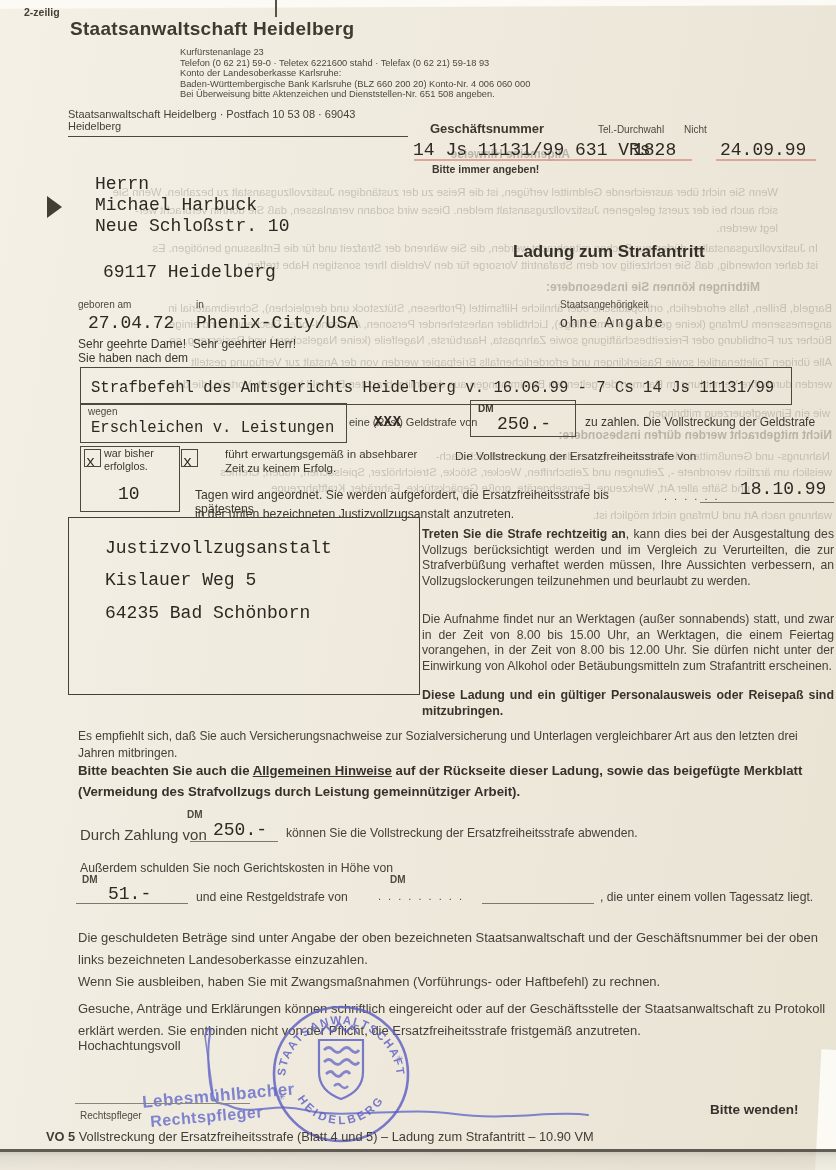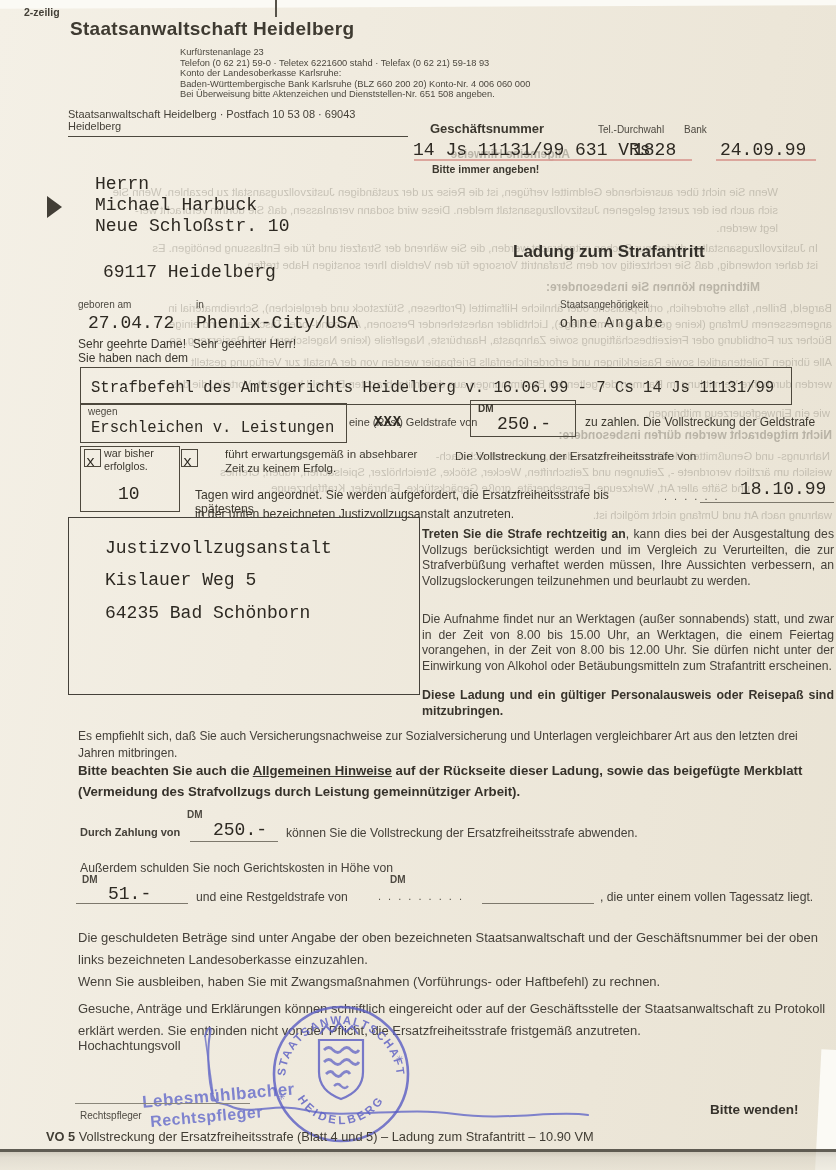--- a/index.html
+++ b/index.html
@@ -54,21 +54,21 @@
     <div>Kurfürstenanlage 23</div>
     <div>Telefon (0 62 21) 59-0  ·  Teletex 6221600 stahd  ·  Telefax (0 62 21) 59-18 93</div>
     <div>Konto der Landesoberkasse Karlsruhe:</div>
     <div>Baden-Württembergische Bank Karlsruhe (BLZ 660 200 20) Konto-Nr. 4 006 060 000</div>
     <div>Bei Überweisung bitte Aktenzeichen und Dienststellen-Nr. 651 508 angeben.</div>
   </div>
   <div class="abs" style="left:68px;top:108px;width:340px;font-size:11px;color:#454138;padding-bottom:4px;border-bottom:1.6px solid #4c483e;">Staatsanwaltschaft Heidelberg · Postfach 10 53 08 · 69043 Heidelberg</div>
 
   <div class="abs b" style="left:430px;top:121px;font-size:13px;color:#3c382f;">Geschäftsnummer</div>
   <div class="abs small" style="left:598px;top:124px;">Tel.-Durchwahl</div>
-  <div class="abs small" style="left:684px;top:124px;">Bank</div>
+  <div class="abs small" style="left:684px;top:124px;">Nicht</div>
   <div class="abs mono" style="left:413px;top:140px;font-size:18px;">14 Js 11131/99 631 VRs</div>
   <div class="abs mono" style="left:633px;top:140px;font-size:18px;">1828</div>
   <div class="abs mono" style="left:720px;top:140px;font-size:18px;">24.09.99</div>
   <div class="salmon" style="left:414px;top:159px;width:278px;"></div>
   <div class="salmon" style="left:716px;top:159px;width:100px;"></div>
   <div class="abs b" style="left:432px;top:163px;font-size:10.5px;color:#3c382f;">Bitte immer angeben!</div>
 
   <div class="abs" style="left:47px;top:196px;width:0;height:0;border-top:11px solid transparent;border-bottom:11px solid transparent;border-left:15px solid #423e36;"></div>
   <div class="abs mono" style="left:95px;top:174px;font-size:18px;line-height:21px;">
     <div>Herrn</div>
@@ -129,21 +129,21 @@
   <div class="abs jtext" style="left:422px;top:612px;width:412px;font-size:12.2px;line-height:15.6px;color:#45413a;">Die Aufnahme findet nur an Werktagen (außer sonnabends) statt, und zwar in der Zeit von 8.00 bis 15.00 Uhr, an Werktagen, die einem Feiertag vorangehen, in der Zeit von 8.00 bis 12.00 Uhr. Sie dürfen nicht unter der Einwirkung von Alkohol oder Betäubungsmitteln zum Strafantritt erscheinen.</div>
   <div class="abs jtext b" style="left:422px;top:688px;width:412px;font-size:12.4px;line-height:15.8px;color:#38342c;">Diese Ladung und ein gültiger Personalausweis oder Reisepaß sind mitzubringen.</div>
 
   <div class="abs" style="left:78px;top:728px;width:748px;font-size:12px;line-height:16.5px;color:#45413a;">Es empfiehlt sich, daß Sie auch Versicherungsnachweise zur Sozialversicherung und Unterlagen vergleichbarer Art aus den letzten drei Jahren mitbringen.</div>
   <div class="abs b" style="left:78px;top:763px;width:755px;font-size:13.2px;color:#36322b;">
     <span>Bitte beachten Sie auch die </span><span style="text-decoration:underline;">Allgemeinen Hinweise</span><span> auf der Rückseite dieser Ladung, sowie das beigefügte Merkblatt</span>
   </div>
   <div class="abs b" style="left:78px;top:784px;width:755px;font-size:13.2px;color:#36322b;">(Vermeidung des Strafvollzugs durch Leistung gemeinnütziger Arbeit).</div>
 
   <div class="abs small" style="left:187px;top:809px;font-weight:bold;">DM</div>
-  <div class="abs" style="left:80px;top:826px;font-size:11px;color:#45413a;font-weight:bold;">Durch Zahlung von</div>
+  <div class="abs" style="left:80px;top:826px;font-size:15px;color:#45413a;">Durch Zahlung von</div>
   <div class="gline" style="left:190px;top:841px;width:88px;"></div>
   <div class="abs mono" style="left:213px;top:820px;font-size:18px;">250.-</div>
   <div class="abs" style="left:286px;top:826px;font-size:12.2px;color:#45413a;">können Sie die Vollstreckung der Ersatzfreiheitsstrafe abwenden.</div>
 
   <div class="abs" style="left:80px;top:861px;font-size:12.2px;color:#45413a;">Außerdem schulden Sie noch Gerichtskosten in Höhe von</div>
   <div class="abs small" style="left:82px;top:874px;font-weight:bold;">DM</div>
   <div class="abs small" style="left:390px;top:874px;font-weight:bold;">DM</div>
   <div class="gline" style="left:76px;top:903px;width:112px;"></div>
   <div class="abs mono" style="left:108px;top:884px;font-size:18px;">51.-</div>
   <div class="abs" style="left:196px;top:890px;font-size:12.2px;color:#45413a;">und eine Restgeldstrafe von</div>

